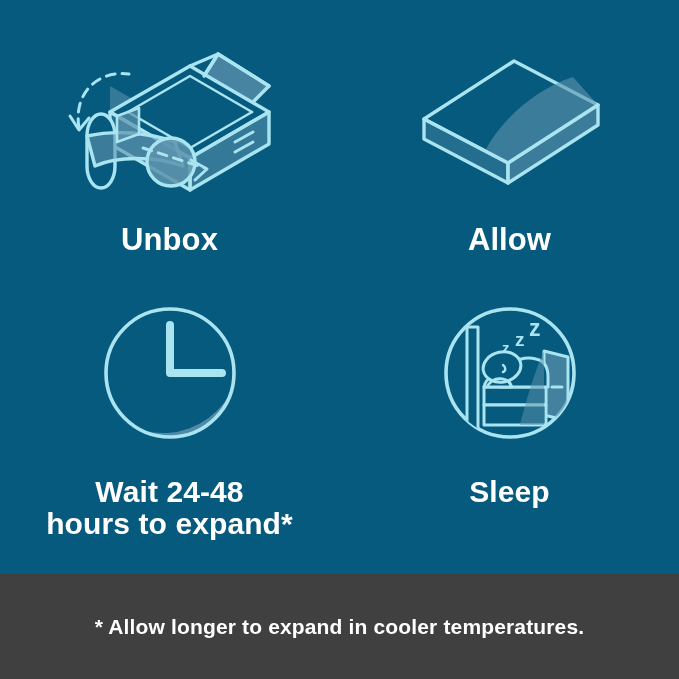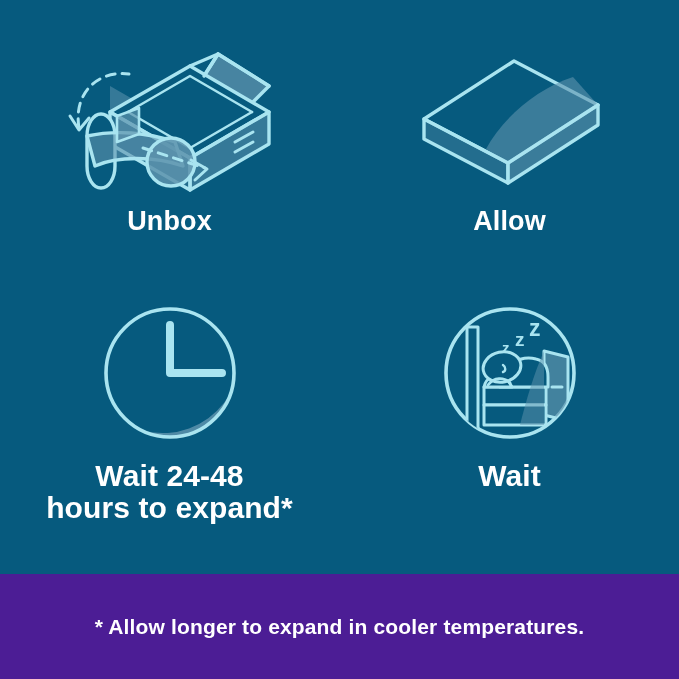--- a/index.html
+++ b/index.html
@@ -43,39 +43,39 @@
     height: 175px;
     display: flex;
     align-items: center;
     justify-content: center;
   }
   .step-row-bottom .icon-wrap {
     height: 170px;
   }
   .step-label {
     color: #ffffff;
-    font-size: 27px;
+    font-size: 31px;
     font-weight: 700;
     line-height: 1.08;
     letter-spacing: 0.1px;
-    margin-top: 2px;
+    margin-top: 18px;
     padding: 0 10px;
     white-space: pre-line;
   }
   .step-row-bottom .step-label {
     font-size: 30px;
   }
 
   .footer-band {
     position: absolute;
     left: 0;
     top: 574px;
     width: 679px;
     height: 105px;
-    background: #4c1d95;
+    background: #404040;
     display: flex;
     align-items: center;
     justify-content: center;
   }
   .footer-text {
     color: #ffffff;
     font-size: 21px;
     font-weight: 600;
     letter-spacing: 0.15px;
   }
@@ -204,21 +204,21 @@
             <path d="M48,82 C54,74 64,74 70,80" stroke="#a9e4f0" stroke-width="2.8" fill="none"></path>
           </g>
 
           <g fill="#a9e4f0" stroke="none" font-family="'Liberation Sans', sans-serif" font-weight="700">
             <text x="62" y="50" font-size="15">z</text>
             <text x="75" y="43" font-size="19">z</text>
             <text x="89" y="33" font-size="23">z</text>
           </g>
         </svg>
       </div>
-      <div class="step-label">Wait</div>
+      <div class="step-label">Sleep</div>
     </div>
 
   </div>
 
   <div class="footer-band">
     <div class="footer-text">* Allow longer to expand in cooler temperatures.</div>
   </div>
 
 </div>
 

